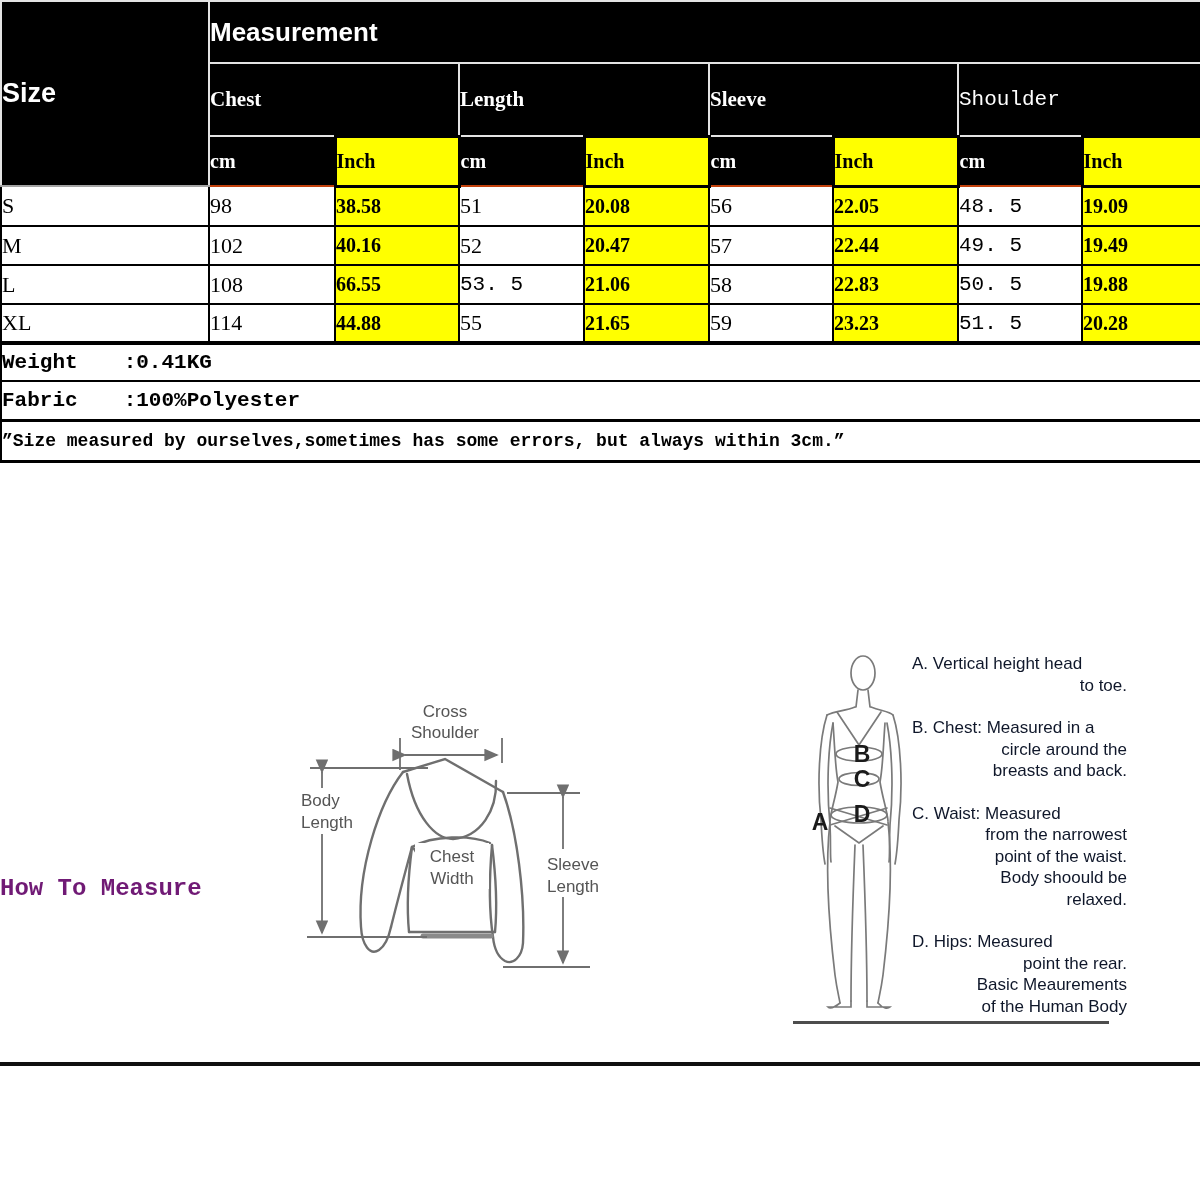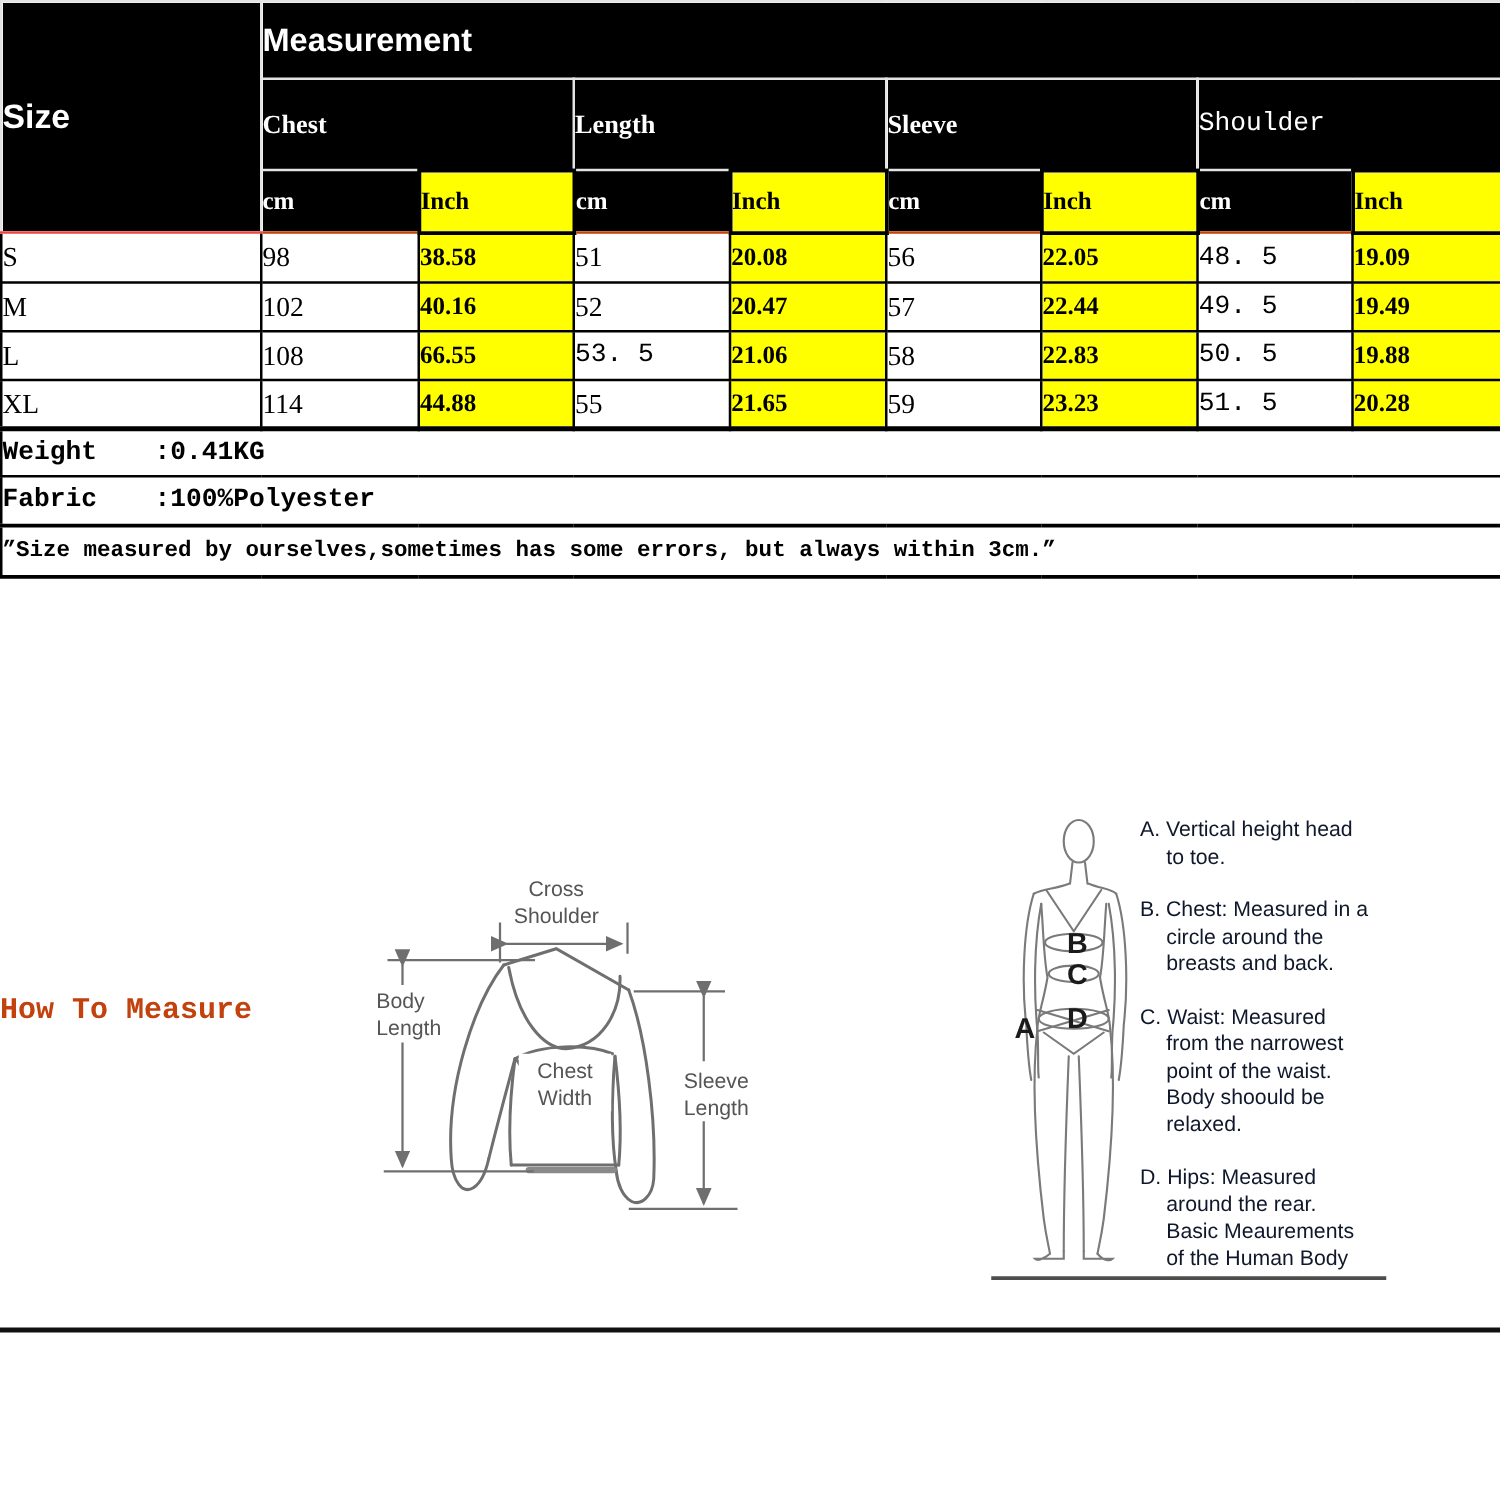--- a/index.html
+++ b/index.html
@@ -4,50 +4,50 @@
 <style>
   html,body{margin:0;padding:0;background:#fff;}
   .canvas{position:relative;width:1200px;height:1200px;background:#ffffff;overflow:hidden;
           font-family:"Liberation Sans",sans-serif;}
 
   
   table.size-table{position:absolute;left:0;top:160;width:1200px;border-collapse:collapse;table-layout:fixed;}
   table.size-table td{padding:0;text-align:left;vertical-align:middle;overflow:hidden;}
 
   td.hdr{background:#000;color:#fff;border:2px solid #e3e3e3;}
-  td.size-cell{font:bold 27px "Liberation Sans",sans-serif;border-bottom:2px solid #ef4444;}
+  td.size-cell{font:bold 27px "Liberation Sans",sans-serif;border-bottom:2px solid #a3a3a3;}
   td.meas-cell{font:bold 26px "Liberation Sans",sans-serif;}
   td.grp{font:bold 21px "Liberation Serif",serif;}
   td.grp-mono{font:21px "Liberation Mono",monospace;}
   td.ucm{font:bold 20px "Liberation Serif",serif;border-bottom:2px solid #c2410c;}
   td.uin{background:#ffff00;color:#000;font:bold 20px "Liberation Serif",serif;border:3px solid #000;}
 
   td.b{border:2px solid #000;background:#fff;}
   td.num{font:22px "Liberation Serif",serif;}
   td.sz{font:22px "Liberation Serif",serif;}
   td.monon{font:21px "Liberation Mono",monospace;}
   td.inval{background:#ffff00;font:bold 20px "Liberation Serif",serif;}
 
   tr.r-thick td{border-top:4px solid #000;}
   tr.r-note td{border-top:3px solid #000;border-bottom:3px solid #000;margin-left:36px;}
   td.wide{font:bold 21px "Liberation Mono",monospace;}
   td.wide .lbl{display:inline-block;margin-right:46px;}
   td.note-cell{text-align:left;font:bold 18px "Liberation Mono",monospace;padding-left:2px;}
 
   
-  .h2m-title{position:absolute;left:0;top:795px;font:bold 24px "Liberation Mono",monospace;color:#c2410c;}
+  .h2m-title{position:absolute;left:0;top:875px;font:bold 24px "Liberation Mono",monospace;color:#701a75;}
   .garment-svg{position:absolute;left:285px;top:685px;}
   .body-svg{position:absolute;left:785px;top:645px;}
   .body-underline{position:absolute;left:793px;top:1021px;width:316px;height:3px;background:#4d4d4d;}
   .bottom-rule{position:absolute;left:0;top:1062px;width:1200px;height:4px;background:#101010;}
 
   .annotations{position:absolute;left:912px;top:653px;width:215px;color:#0f172a;
                font:17px/21.5px "Liberation Sans",sans-serif;}
   .annotations .note-block{margin:0 0 21px 0;}
-  .annotations .cont{padding-left:21px;}
+  .annotations .cont{padding-left:21px;text-align:right;}
 
   svg text.dlabel{font:17px "Liberation Sans",sans-serif;fill:#555;}
   svg text.blabel{font:bold 23px "Liberation Sans",sans-serif;fill:#1a1a1a;}
 </style>
 </head>
 <body>
 
 <div class="canvas">
 
   <table class="size-table">
@@ -243,20 +243,20 @@
     </div>
     <div class="note-block">
       <div>C. Waist: Measured</div>
       <div class="cont">from the narrowest</div>
       <div class="cont">point of the waist.</div>
       <div class="cont">Body shoould be</div>
       <div class="cont">relaxed.</div>
     </div>
     <div class="note-block">
       <div>D. Hips: Measured</div>
-      <div class="cont">around the rear.</div>
+      <div class="cont">point the rear.</div>
       <div class="cont">Basic Meaurements</div>
       <div class="cont">of the Human Body</div>
     </div>
   </div>
 
   <div class="bottom-rule"></div>
 </div>
 
 </body></html>

